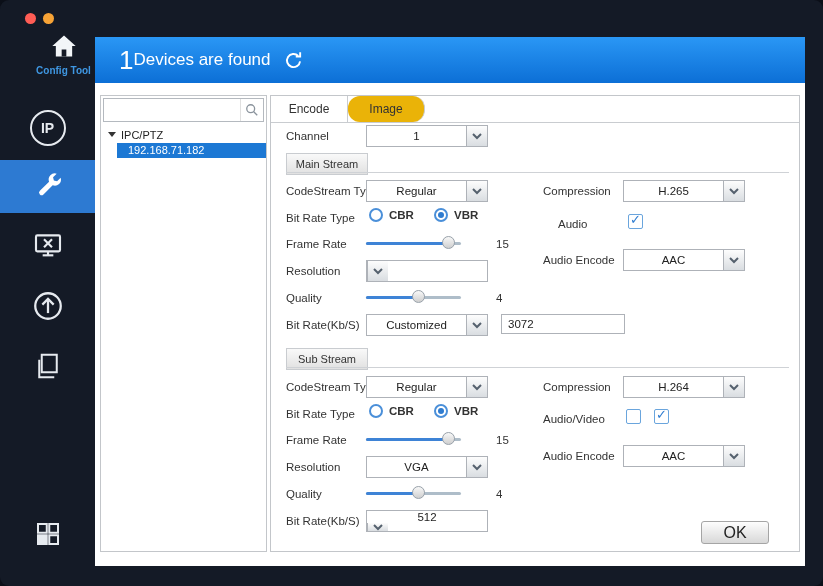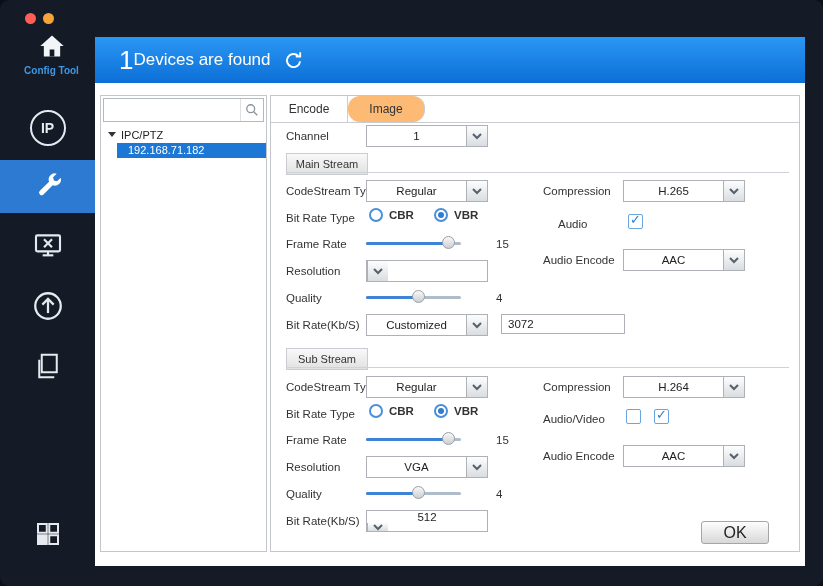--- a/index.html
+++ b/index.html
@@ -3,21 +3,21 @@
 <meta charset="utf-8">
 <style>
   html,body{margin:0;padding:0;background:#0b0f18;font-family:"Liberation Sans","DejaVu Sans",sans-serif;}
   .window{position:relative;width:823px;height:586px;background:#141a26;border-radius:9px;overflow:hidden;}
 
   
   .dot{position:absolute;top:13px;width:11px;height:11px;border-radius:50%;}
 
   
   .sidebar{position:absolute;left:0;top:0;width:95px;height:100%;}
-  .logo{position:absolute;top:34px;left:4px;width:95px;text-align:center;}
+  .logo{position:absolute;top:34px;left:16px;width:95px;text-align:center;}
   .logo-label{display:block;margin-top:3px;font-size:10px;font-weight:bold;color:#3f97e2;}
   .nav-item{position:absolute;left:0;width:95px;display:flex;align-items:center;justify-content:center;cursor:pointer;}
   .nav-item.active{background:#2d7ad2;}
 
   
   .main{position:absolute;left:95px;top:37px;width:710px;height:529px;background:#ffffff;}
   .banner{height:46px;background:linear-gradient(180deg,#2a97f5,#0c6fd6);display:flex;align-items:center;color:#fff;}
   .banner-count{font-size:26px;margin-left:24px;}
   .banner-text{font-size:17px;}
   .banner-refresh{margin-left:12px;display:flex;cursor:pointer;}
@@ -31,21 +31,21 @@
   .tree{margin-top:5px;font-size:11px;color:#222;}
   .tree-root{display:flex;align-items:center;height:15px;padding-left:7px;cursor:pointer;}
   .tree-caret{width:0;height:0;border-left:4px solid transparent;border-right:4px solid transparent;border-top:5px solid #333;margin-right:5px;}
   .tree-device{margin:1px 0 0 16px;height:15px;line-height:15px;background:#1c78d4;color:#fff;padding-left:11px;cursor:pointer;}
 
   
   .settings{position:absolute;left:175px;right:5px;top:12px;bottom:14px;border:1px solid #c3c6ca;background:#fff;}
   .tabbar{display:flex;height:26px;border-bottom:1px solid #c9ccd0;}
   .tab{width:76px;display:flex;align-items:center;justify-content:center;font-size:12px;color:#333;cursor:pointer;}
   .tab.active{background:#fff;border-right:1px solid #c9ccd0;}
-  .tab.inactive{background:#fdba74;border-right:1px solid #c9ccd0;border-radius:12px;}
+  .tab.inactive{background:#eab308;border-right:1px solid #c9ccd0;border-radius:12px;}
 
   .lbl{position:absolute;font-size:11.5px;color:#333;height:14px;line-height:14px;white-space:nowrap;}
   .section-hdr{position:absolute;width:80px;height:20px;background:linear-gradient(#f9f9f9,#e1e1e1);border:1px solid #c9ccd0;font-size:11px;color:#333;display:flex;align-items:center;justify-content:center;}
   .section-line{position:absolute;left:15px;right:10px;border-bottom:1px solid #cfd2d6;}
 
   .dd{position:absolute;width:120px;height:20px;border:1px solid #aeb2b8;background:#fff;display:flex;box-sizing:content-box;cursor:pointer;}
   .dd-value{flex:1;font-size:11.5px;color:#222;display:flex;align-items:center;justify-content:center;overflow:hidden;}
   .dd-btn{width:20px;border-left:1px solid #aeb2b8;background:linear-gradient(#fdfdfd,#d9dde1);display:flex;align-items:center;justify-content:center;}
 
   .text-input{position:absolute;width:110px;height:18px;border:1px solid #aeb2b8;font-size:11.5px;padding:0 6px;outline:none;font-family:inherit;color:#222;}

